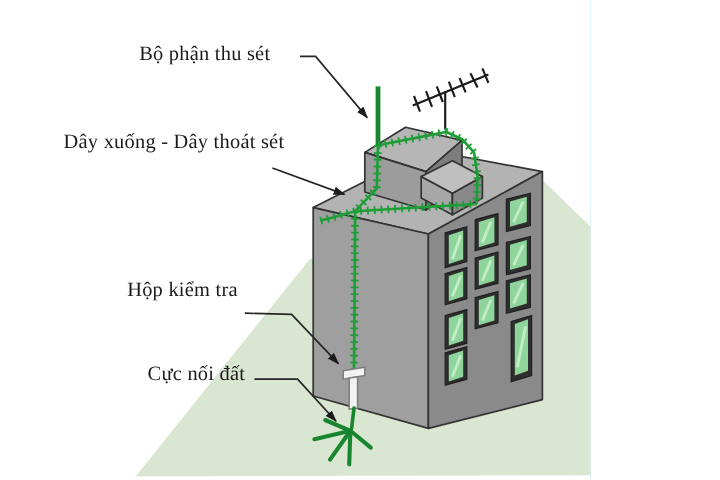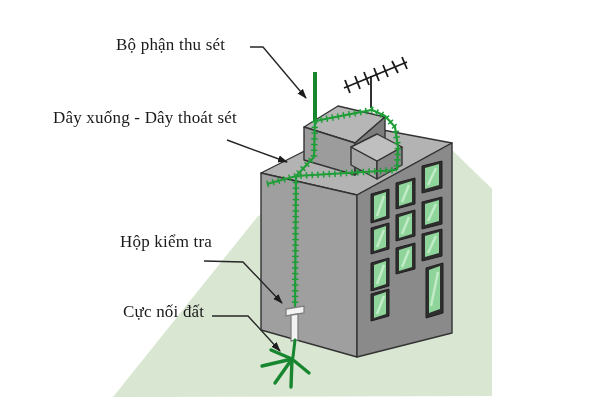--- a/index.html
+++ b/index.html
@@ -134,16 +134,16 @@
       <polyline points="227,140 287,162" marker-end="url(#ah)"></polyline>
       <polyline points="204,261 243,262 282,303" marker-end="url(#ah)"></polyline>
       <polyline points="212,316 248,316 280,351" marker-end="url(#ah)"></polyline>
     </g>
   </svg>
 
   <div class="lbl" style="left:116px;top:35px;">Bộ phận thu sét</div>
 
   <div class="lbl" style="left:53px;top:108px;">Dây xuống - Dây thoát sét</div>
 
-  <div class="lbl" style="left:120px;top:232px;">Hộp kiểm tra</div>
+  <div class="lbl" style="left:106px;top:232px;">Hộp kiểm tra</div>
 
   <div class="lbl" style="left:123px;top:284px;margin-top:18px;">Cực nối đất</div>
 </div>
 
 </body></html>

